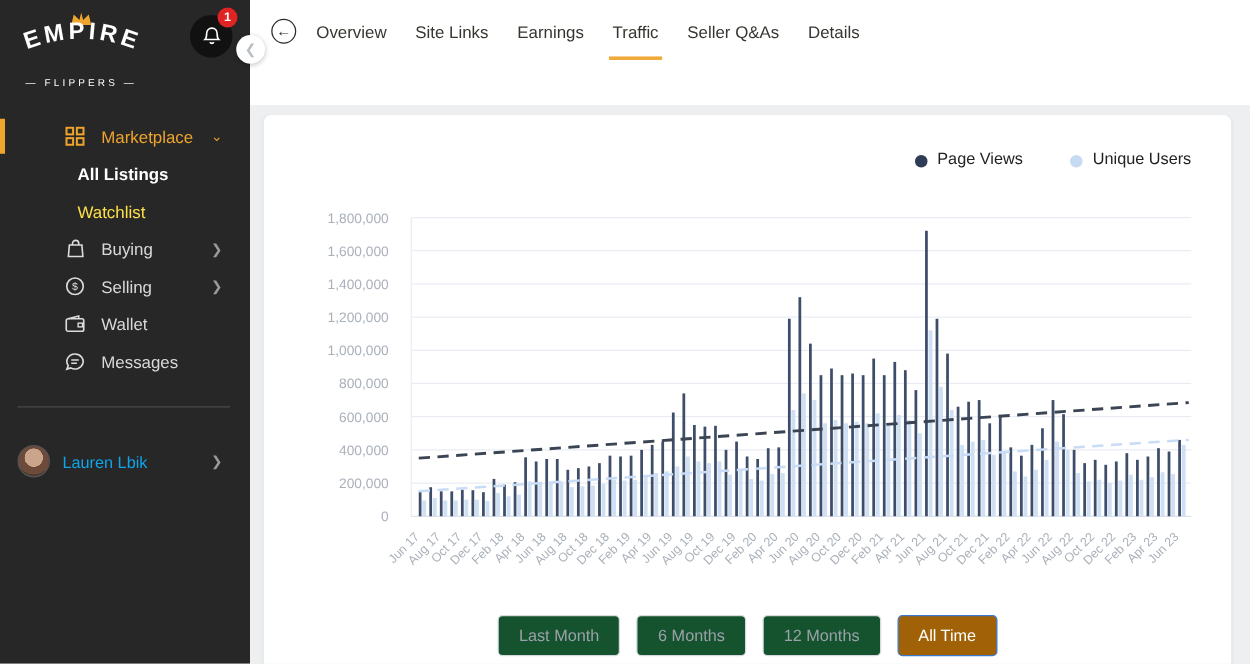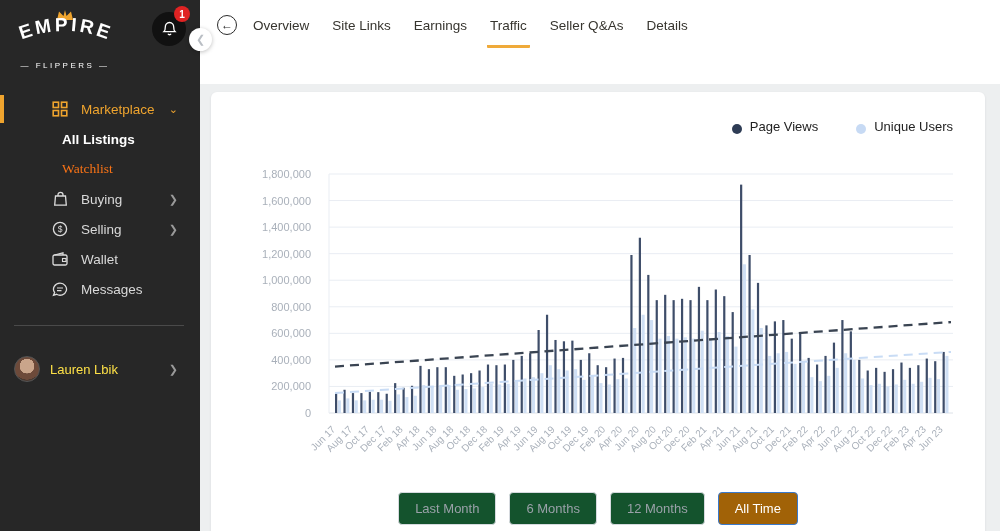--- a/index.html
+++ b/index.html
@@ -14,25 +14,25 @@
   .badge { position:absolute; left:174px; top:6px; min-width:16px; height:16px; border-radius:50%; background:#e02323; color:#fff; font-size:10px; display:flex; align-items:center; justify-content:center; font-weight:bold; }
   .side-menu { position:absolute; top:94px; left:0; width:200px; }
   .side-item { position:relative; display:flex; align-items:center; height:30px; padding-left:20px; color:#d9d9d9; font-size:13.5px; cursor:pointer;margin-left:31px; }
   .side-item .ic { width:18px; height:18px; margin-right:12px; display:flex; align-items:center; justify-content:center; }
   .side-item .chev { position:absolute; right:22px; color:#9a9a9a; font-size:11px; }
   .side-item.active-root { color:#efa42e; }
   .side-item.active-root .chev { color:#efa42e; }
   .active-bar { position:absolute; left:0; top:95px; width:4px; height:28px; background:#efa42e; }
   .sub-item { padding-left:62px; height:30px; display:flex; align-items:center; font-size:13.5px; color:#bdbdbd; cursor:pointer; }
   .sub-item.selected { color:#ffffff; font-weight:bold; }
-  .sub-item.dim { color:#f97316;font-family:Liberation Serif, serif; }
+  .sub-item.dim { color:#fde047; }
   .side-divider { position:absolute; left:14px; top:325px; width:170px; height:1px; background:#4a4a4a; }
   .profile { position:absolute; left:0; top:352px; width:200px; height:34px; display:flex; align-items:center; padding-left:14px; cursor:pointer; }
   .avatar { width:26px; height:26px; border-radius:50%; background:radial-gradient(circle at 50% 38%, #caa58b 0 38%, #6d4a3a 39% 70%, #4a382f 71%); border:1px solid #555; }
-  .profile-name { margin-left:10px; font-size:13px; color:#fde047; }
+  .profile-name { margin-left:10px; font-size:13px; color:#0ea5e9; }
   .profile .chev { position:absolute; right:22px; color:#9a9a9a; font-size:11px; }
 
   
   .topbar { position:absolute; left:200px; top:0; width:800px; height:84px; background:#fff; }
   .collapse-btn { position:absolute; left:-11px; top:28px; width:23px; height:23px; border-radius:50%; background:#fff; box-shadow:0 1px 4px rgba(0,0,0,.25); color:#b9bec4; font-size:11px; display:flex; align-items:center; justify-content:center; cursor:pointer; z-index:9; }
   .back-btn { position:absolute; left:17px; top:15px; width:20px; height:20px; border-radius:50%; border:1.6px solid #2b2b2b; color:#2b2b2b; display:flex; align-items:center; justify-content:center; font-size:12px; cursor:pointer; }
   .tabs { position:absolute; left:50px; top:16px; display:flex; gap:17px; }
   .tab { font-size:13.5px; color:#37352f; padding:2px 3px 12px 3px; cursor:pointer; border-bottom:3px solid transparent; border-radius:0 0 1px 1px; }
   .tab.active { border-bottom-color:#efaa3a; }
 

